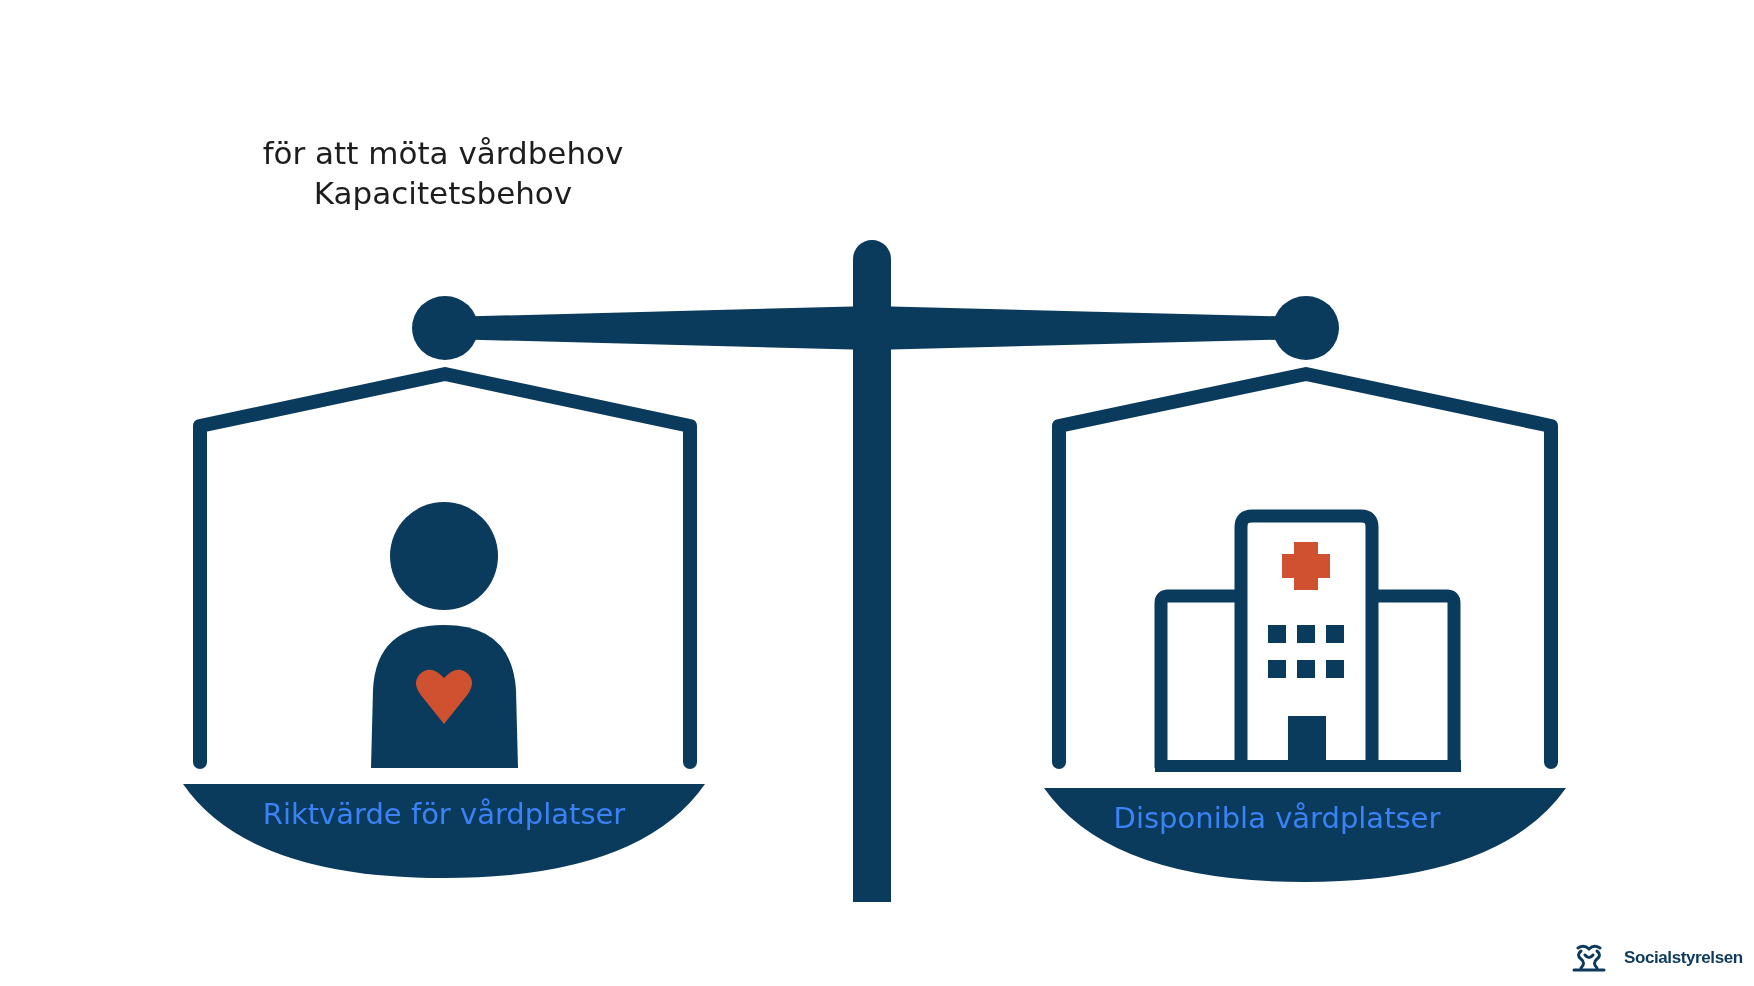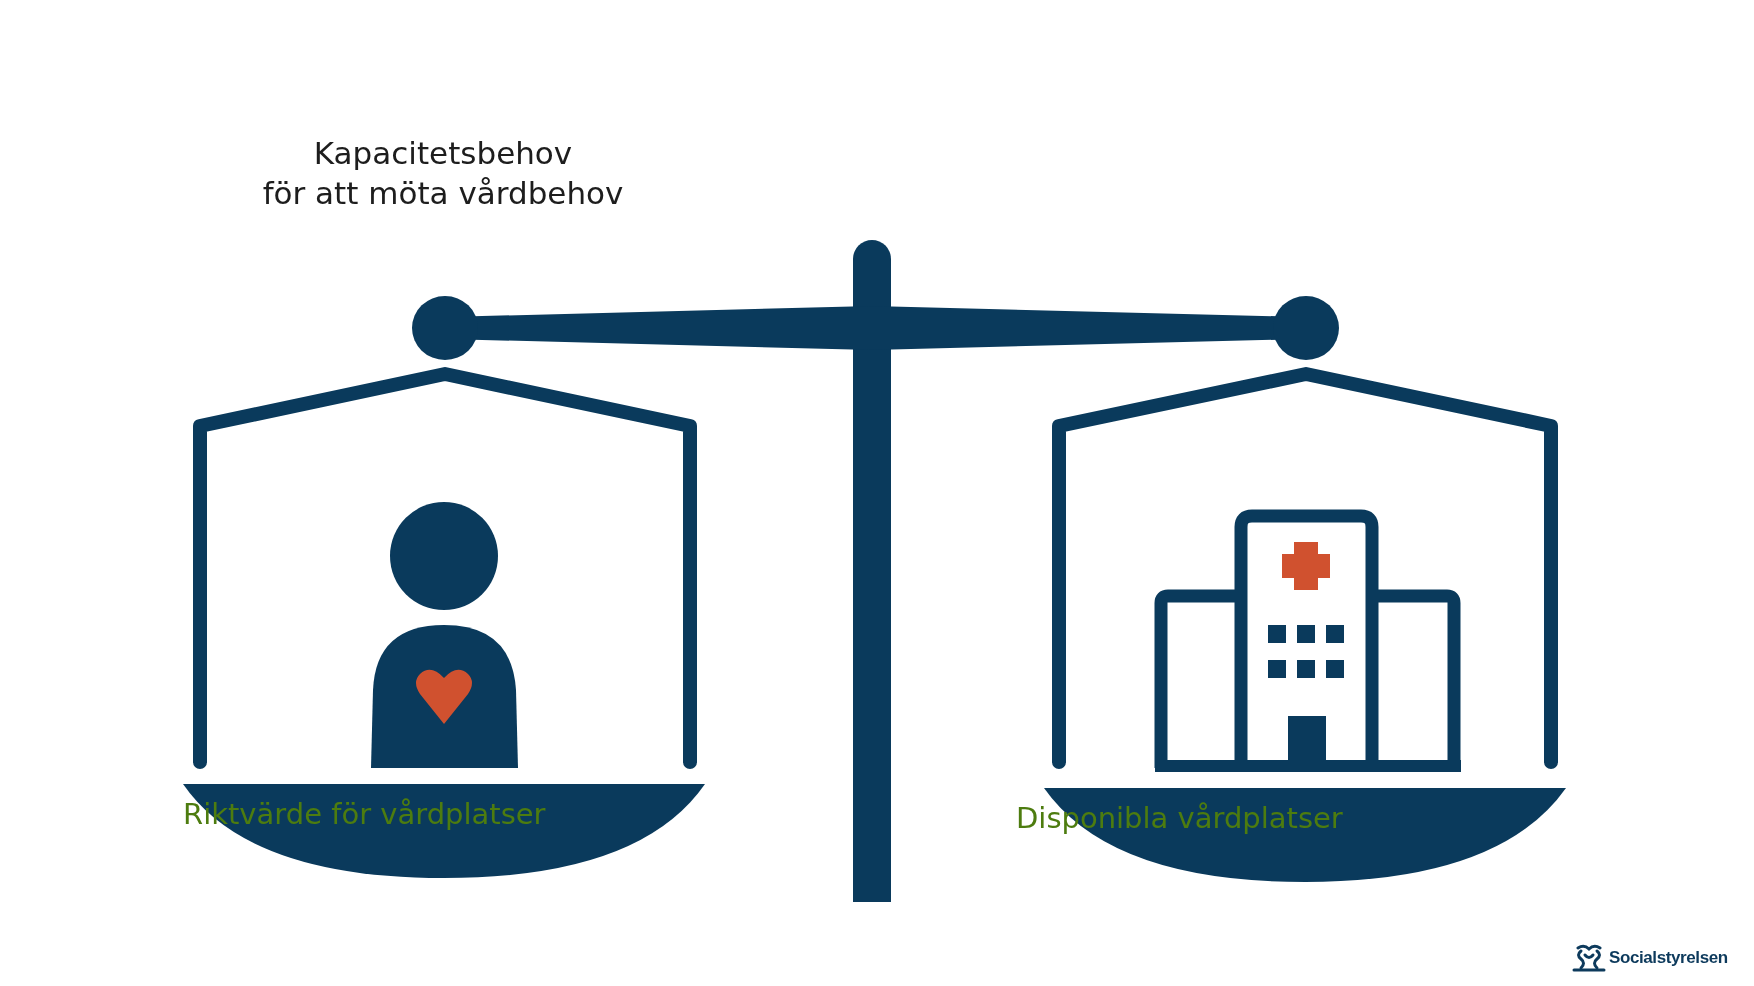--- a/index.html
+++ b/index.html
@@ -4,35 +4,35 @@
   <style>
     html, body { margin: 0; padding: 0; background: #ffffff; }
     body { width: 1754px; height: 986px; position: relative; overflow: hidden;
            font-family: "DejaVu Sans", "Liberation Sans", sans-serif; }
     .heading { position: absolute; text-align: center; color: #1d1d1d;
                font-size: 31px; line-height: 40px; font-weight: normal; }
     .heading span { display: block; }
     #h-left { left: 213px; width: 460px; top: 133px; }
     #h-right { left: 1040px; width: 560px; top: 133px; }
     svg.scene { position: absolute; left: 0; top: 0; }
-    .pan-label { position: absolute; color: #4d7c0f; font-size: 29px;
-                 text-align: left; font-weight: normal; }
+    .pan-label { position: absolute; color: #3b82f6; font-size: 29px;
+                 text-align: center; font-weight: normal; }
     #pan-label-left { left: 183px; width: 522px; top: 797px; }
     #pan-label-right { left: 1016px; width: 522px; top: 801px; }
     .logo { position: absolute; left: 1572px; top: 940px; height: 36px;
             display: flex; align-items: center; color: #0d3a5c; }
     .logo-text { font-family: "Liberation Sans", sans-serif; font-weight: bold;
-                 font-size: 17px; letter-spacing: -0.4px; margin-left: 3px; }
+                 font-size: 17px; letter-spacing: -0.4px; margin-left: 18px; }
   </style>
 </head>
 <body>
 
 <div class="heading" id="h-left">
+  <span>för att möta vårdbehov</span>
   <span>Kapacitetsbehov</span>
-  <span>för att möta vårdbehov</span>
 </div>
 
 <div class="heading" id="h-right">
 </div>
 
 <svg class="scene" width="1754" height="986" viewBox="0 0 1754 986">
 
   <g>
     <rect x="853" y="240" width="38" height="662" rx="19" ry="19" fill="#0a3a5c"></rect>
     <rect x="853" y="880" width="38" height="22" fill="#0a3a5c"></rect>

